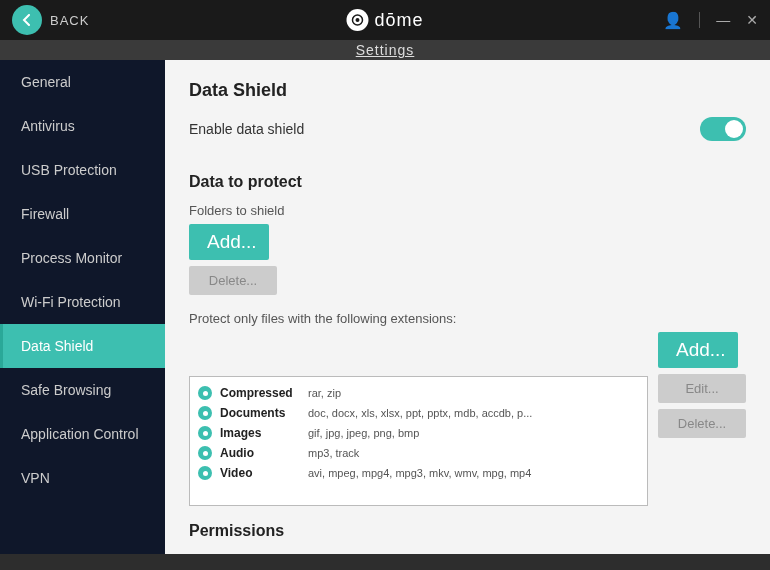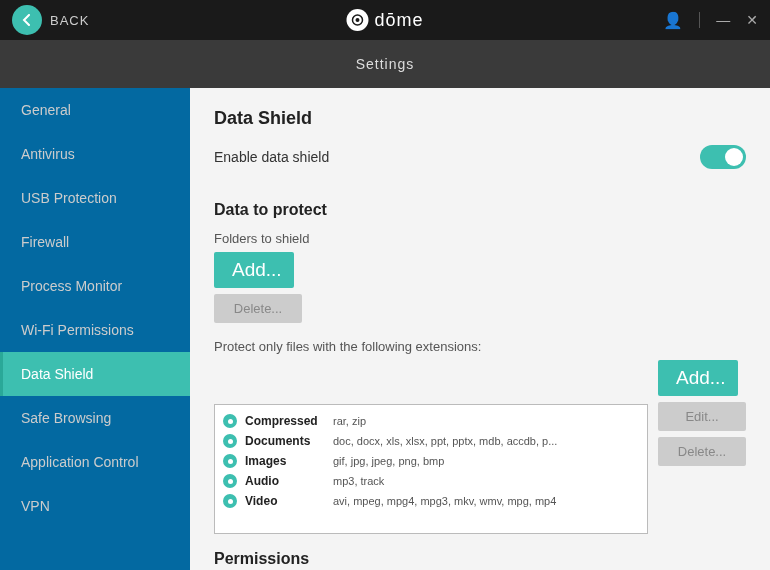--- a/index.html
+++ b/index.html
@@ -61,39 +61,40 @@
     .win-btn {
       color: #aaa;
       font-size: 14px;
       cursor: pointer;
       user-select: none;
     }
 
     
     .settings-bar {
       background: #3a3a3a;
-      height: 48px;
+      height: 20px;
       display: flex;
       align-items: center;
       justify-content: center;
       color: #ddd;
       font-size: 14px;
       letter-spacing: 1px;
+      text-decoration: underline;
     }
 
     
     .main-layout {
       display: flex;
       height: calc(570px - 76px);
     }
 
     
     .sidebar {
-      width: 190px;
-      background: #0369a1;
+      width: 165px;
+      background: #0f172a;
       flex-shrink: 0;
       overflow-y: auto;
     }
     .sidebar-item {
       padding: 14px 18px;
       color: #ccc;
       font-size: 14px;
       cursor: pointer;
       border-left: 3px solid transparent;
     }
@@ -289,21 +290,21 @@
 </div>
 
 <div class="main-layout">
 
   <div class="sidebar">
     <div class="sidebar-item">General</div>
     <div class="sidebar-item">Antivirus</div>
     <div class="sidebar-item">USB Protection</div>
     <div class="sidebar-item">Firewall</div>
     <div class="sidebar-item">Process Monitor</div>
-    <div class="sidebar-item">Wi-Fi Permissions</div>
+    <div class="sidebar-item">Wi-Fi Protection</div>
     <div class="sidebar-item active">Data Shield</div>
     <div class="sidebar-item">Safe Browsing</div>
     <div class="sidebar-item">Application Control</div>
     <div class="sidebar-item">VPN</div>
   </div>
 
   <div class="content">
 
     <div class="section-title">Data Shield</div>
 

